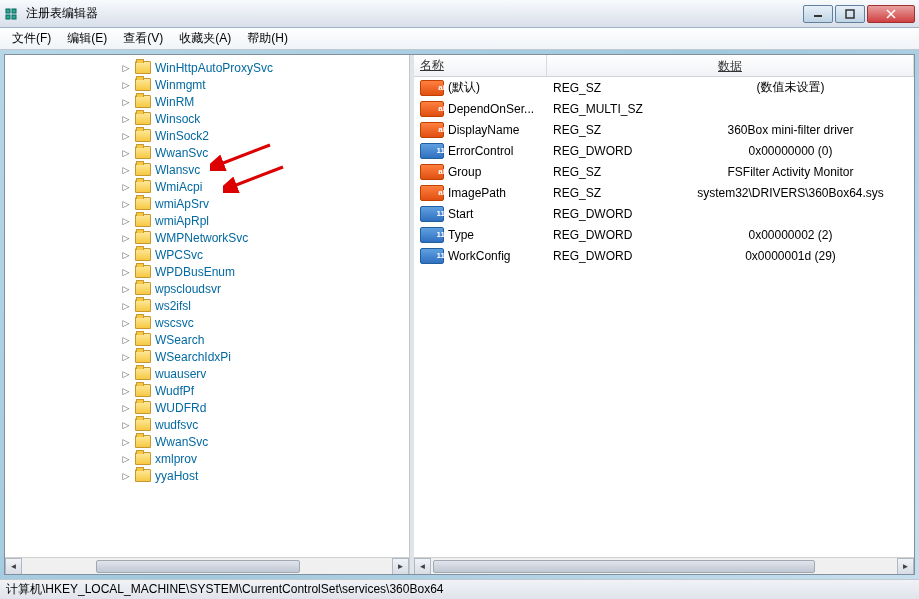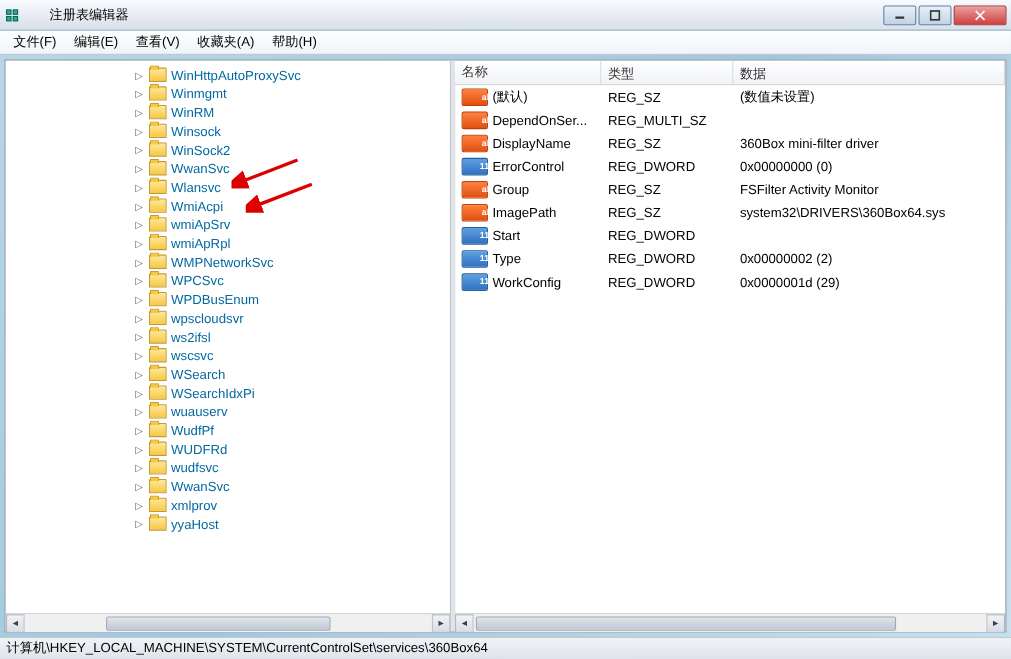--- a/index.html
+++ b/index.html
@@ -1,42 +1,42 @@
 <!DOCTYPE html>
 <html><head>
 <meta charset="utf-8">
 <style>
 * { box-sizing: border-box; margin: 0; padding: 0; font-family: "Microsoft YaHei", "Segoe UI", Tahoma, sans-serif; font-size: 12px; }
 body { background: linear-gradient(135deg, #b8d8e8 0%, #a0c8dd 50%, #c8e0ee 100%); width: 919px; height: 599px; position: relative; overflow: hidden; }
 .window { position: absolute; top: 0; left: 0; right: 0; bottom: 0; display: flex; flex-direction: column; }
-.titlebar { height: 28px; background: linear-gradient(to bottom, #f8fafd 0%, #e8ecf3 50%, #d8e0eb 100%); border-bottom: 1px solid #a0b0c0; display: flex; align-items: center; padding: 0 4px; gap: 19px; }
+.titlebar { height: 28px; background: linear-gradient(to bottom, #f8fafd 0%, #e8ecf3 50%, #d8e0eb 100%); border-bottom: 1px solid #a0b0c0; display: flex; align-items: center; padding: 0 4px; }
 .titlebar-icon { width: 16px; height: 16px; margin-right: 6px; display: inline-flex; align-items: center; justify-content: center; }
 .titlebar-title { flex: 1; color: #000; }
 .win-controls { display: flex; gap: 0; }
 .win-btn { width: 30px; height: 18px; border: 1px solid #6080a0; border-radius: 2px; background: linear-gradient(to bottom, #e8f0f8, #c0d4e4); display: flex; align-items: center; justify-content: center; margin-left: 2px; cursor: pointer; position: relative; }
 .win-btn.close { width: 48px; background: linear-gradient(to bottom, #e8a0a0, #d04040); border-color: #a03030; }
 .menubar { height: 22px; background: linear-gradient(to bottom, #fdfefe, #f0f4f8); border-bottom: 1px solid #c0c8d0; display: flex; align-items: center; padding: 0 4px; }
 .menu-item { padding: 2px 8px; cursor: pointer; }
 .content { flex: 1; display: flex; background: #fff; margin: 4px; border: 1px solid #8090a0; overflow: hidden; }
 .tree-pane { width: 405px; border-right: 1px solid #c0c8d0; overflow: auto; position: relative; }
 .splitter { width: 4px; background: #e0e4e8; cursor: ew-resize; }
 .list-pane { flex: 1; overflow: auto; position: relative; }
 .tree { padding: 4px 0 4px 116px; }
 .tree-item { display: flex; align-items: center; height: 17px; white-space: nowrap; cursor: pointer; }
 .tree-exp { width: 10px; height: 10px; margin-right: 4px; display: inline-flex; align-items: center; justify-content: center; color: #606060; font-size: 9px; }
 .folder-icon { width: 16px; height: 13px; margin-right: 4px; display: inline-block; background: linear-gradient(to bottom, #fde89a 0%, #f7c943 100%); border-radius: 1px 1px 0 0; position: relative; border: 1px solid #c89830; }
 .folder-icon::before { content: ''; position: absolute; top: -3px; left: 0; width: 6px; height: 3px; background: #f7c943; border-radius: 1px 1px 0 0; border: 1px solid #c89830; border-bottom: none; }
 .tree-label { color: #0369a1; }
 .list-header { display: flex; background: linear-gradient(to bottom, #fff, #f0f2f6); border-bottom: 1px solid #d0d4d8; height: 22px; position: sticky; top: 0; }
-.list-header-col { padding: 3px 6px; border-right: 1px solid #d8dce0; color: #333; }
+.list-header-col { padding: 3px 6px; border-right: 1px solid #d8dce0; color: #333; text-decoration: underline; }
 .list-row { display: flex; height: 21px; align-items: center; cursor: pointer; }
 .list-cell { padding: 2px 6px; overflow: hidden; text-overflow: ellipsis; white-space: nowrap; }
 .col-name { width: 133px; display: flex; align-items: center; }
 .col-type { width: 120px; }
-.col-data { flex: 1; }
+.col-data { flex: 1; text-align: center; }
 .val-icon { width: 16px; height: 16px; margin-right: 4px; border-radius: 2px; display: inline-flex; align-items: center; justify-content: center; font-size: 8px; font-weight: bold; color: #fff; flex-shrink: 0; border: 1px solid; padding-left: 22px; }
 .val-icon.string { background: linear-gradient(to bottom, #ff8040, #e05010); border-color: #c04000; }
 .val-icon.binary { background: linear-gradient(to bottom, #60a0e0, #3070c0); border-color: #2060a0; }
 .statusbar { height: 20px; background: linear-gradient(to bottom, #f0f2f6, #e0e4ea); border-top: 1px solid #c0c8d0; padding: 0 6px; color: #000; display: flex; align-items: center; }
 .hscroll { position: absolute; bottom: 0; left: 0; right: 0; height: 17px; background: #f0f0f0; border-top: 1px solid #d0d0d0; display: flex; align-items: center; }
 .hscroll-track { flex: 1; height: 100%; position: relative; background: #f0f0f0; }
 .hscroll-thumb { position: absolute; height: 13px; top: 2px; background: linear-gradient(to bottom, #e0e4ec, #c0c8d4); border: 1px solid #a0a8b0; border-radius: 2px; }
 .hscroll-btn { width: 17px; height: 17px; background: linear-gradient(to bottom, #f0f4f8, #d8dce4); border: 1px solid #b0b8c0; display: flex; align-items: center; justify-content: center; font-size: 8px; color: #404040; }
 .arrow { position: absolute; pointer-events: none; z-index: 10; }
 .tree-pane-inner { position: absolute; top: 0; left: 0; right: 0; bottom: 17px; overflow: hidden; }
@@ -239,21 +239,20 @@
         <div class="hscroll-btn">►</div>
       </div>
     </div>
 
     <div class="splitter"></div>
 
     <div class="list-pane">
       <div class="list-pane-inner">
         <div class="list-header">
           <div class="list-header-col col-name">名称</div>
-          <div class="list-header-col col-type">类型</div>
           <div class="list-header-col col-data">数据</div>
         </div>
         <div id="list-body">
             <div class="list-row">
               <div class="list-cell col-name">
                 <span class="val-icon string">ab</span>
                 <span>(默认)</span>
               </div>
               <div class="list-cell col-type">REG_SZ</div>
               <div class="list-cell col-data">(数值未设置)</div>

